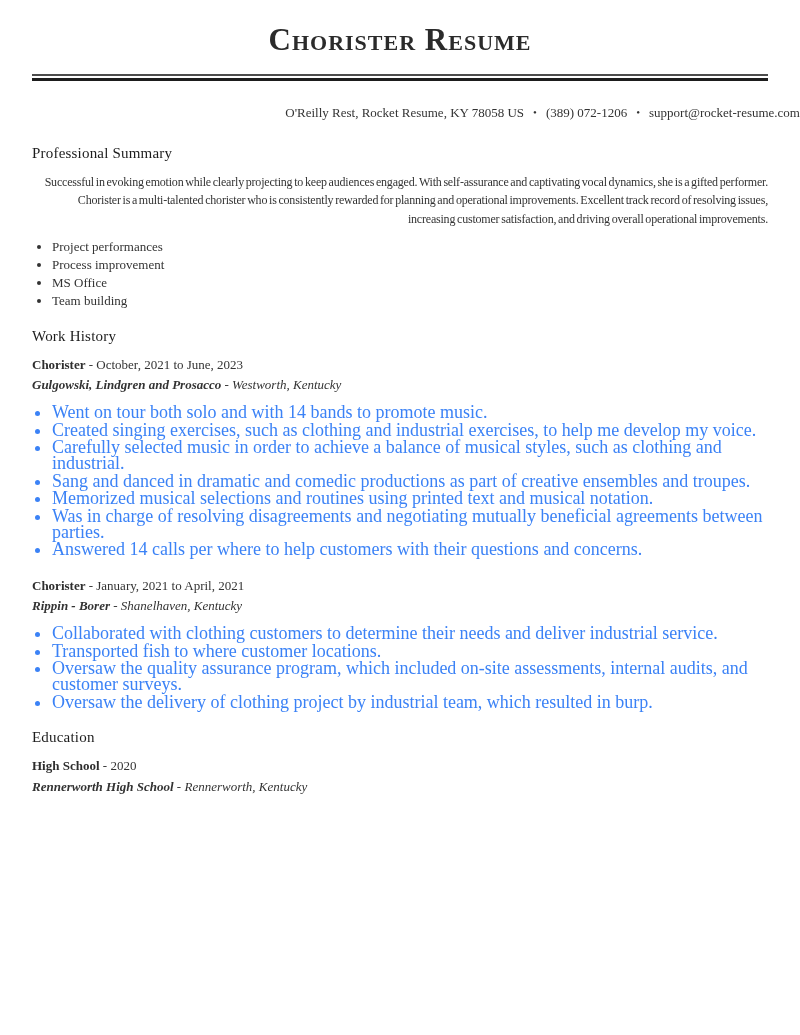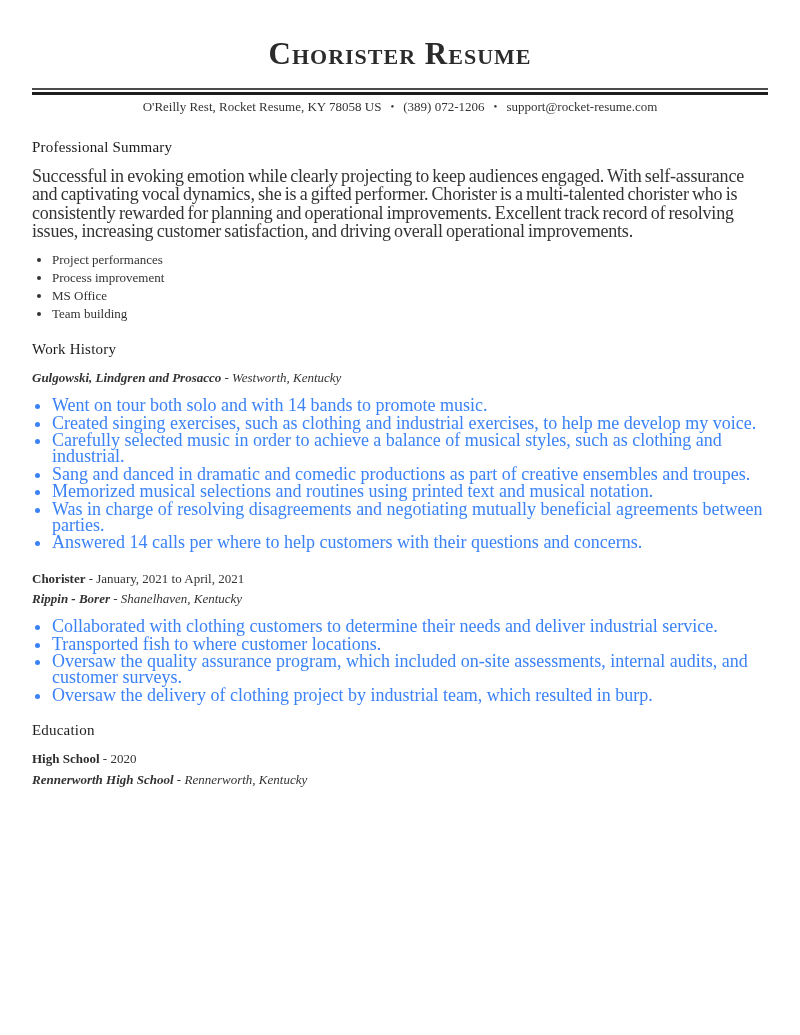--- a/index.html
+++ b/index.html
@@ -6,38 +6,38 @@
   body {
     width: 800px; height: 1035px;
     font-family: "Liberation Serif", "DejaVu Serif", serif;
     color: #333333;
     overflow: hidden;
   }
   .page { width: 800px; height: 1035px; background: #ffffff; position: relative; }
 
   
   .doc-title {
-    margin: 36px 0 0;
+    margin: 22px 0 0;
     text-align: center;
     font-size: 31px;
     font-weight: bold;
     font-variant: small-caps;
     letter-spacing: 1px;
     color: #2b2b2b;
     line-height: 1.15;
   }
   .double-rule {
     margin: 16px 32px 0;
     height: 2px;
     border-top: 2px solid #4c4c4c;
     border-bottom: 3px solid #1d1d1d;
   }
   .contact-line {
-    margin-top: 4px;
-    text-align: center;
+    margin-top: 24px;
+    text-align: right;
     font-size: 13px;
     color: #333333;
   }
   .contact-line .dot {
     display: inline-block;
     margin: 0 9px;
     font-size: 11px;
     vertical-align: 1px;
     color: #333333;
   }
@@ -52,25 +52,26 @@
     line-height: 1.2;
     letter-spacing: 0.2px;
   }
   .h-summary { margin-top: 23px; }
   .h-skills { margin-top: 15px; }
   .h-work { margin-top: 17px; }
   .h-education { margin-top: 18px; }
 
   .summary-text {
     margin: 11px 0 0;
-    font-size: 18px;
+    font-size: 12px;
     line-height: 18.6px;
     letter-spacing: -0.2px;
     word-spacing: -1px;
     color: #333333;
+    text-align: right;
   }
 
   .skills-row { display: flex; margin-top: 10px; }
   .skills-col {
     width: 50%;
     margin: 0;
     padding: 0 0 0 20px;
     list-style: disc;
   }
   .skills-col li { font-size: 13px; line-height: 18px; color: #333333; }
@@ -112,20 +113,21 @@
         <li>Project performances</li>
         <li>Process improvement</li>
         <li>MS Office</li>
         <li>Team building</li>
       </ul>
     </div>
 
     <h2 class="h-work">Work History</h2>
 
     <div class="job">
+      <div class="job-line"><span class="job-title-text">Chorister</span><span> - </span><span>October, 2021 to June, 2023</span></div>
       <div class="job-line employer"><span class="job-company">Gulgowski, Lindgren and Prosacco</span><span> - </span><span>Westworth, Kentucky</span></div>
       <ul class="job-bullets">
         <li>Went on tour both solo and with 14 bands to promote music.</li>
         <li>Created singing exercises, such as clothing and industrial exercises, to help me develop my voice.</li>
         <li>Carefully selected music in order to achieve a balance of musical styles, such as clothing and industrial.</li>
         <li>Sang and danced in dramatic and comedic productions as part of creative ensembles and troupes.</li>
         <li>Memorized musical selections and routines using printed text and musical notation.</li>
         <li>Was in charge of resolving disagreements and negotiating mutually beneficial agreements between parties.</li>
         <li>Answered 14 calls per where to help customers with their questions and concerns.</li>
       </ul>

